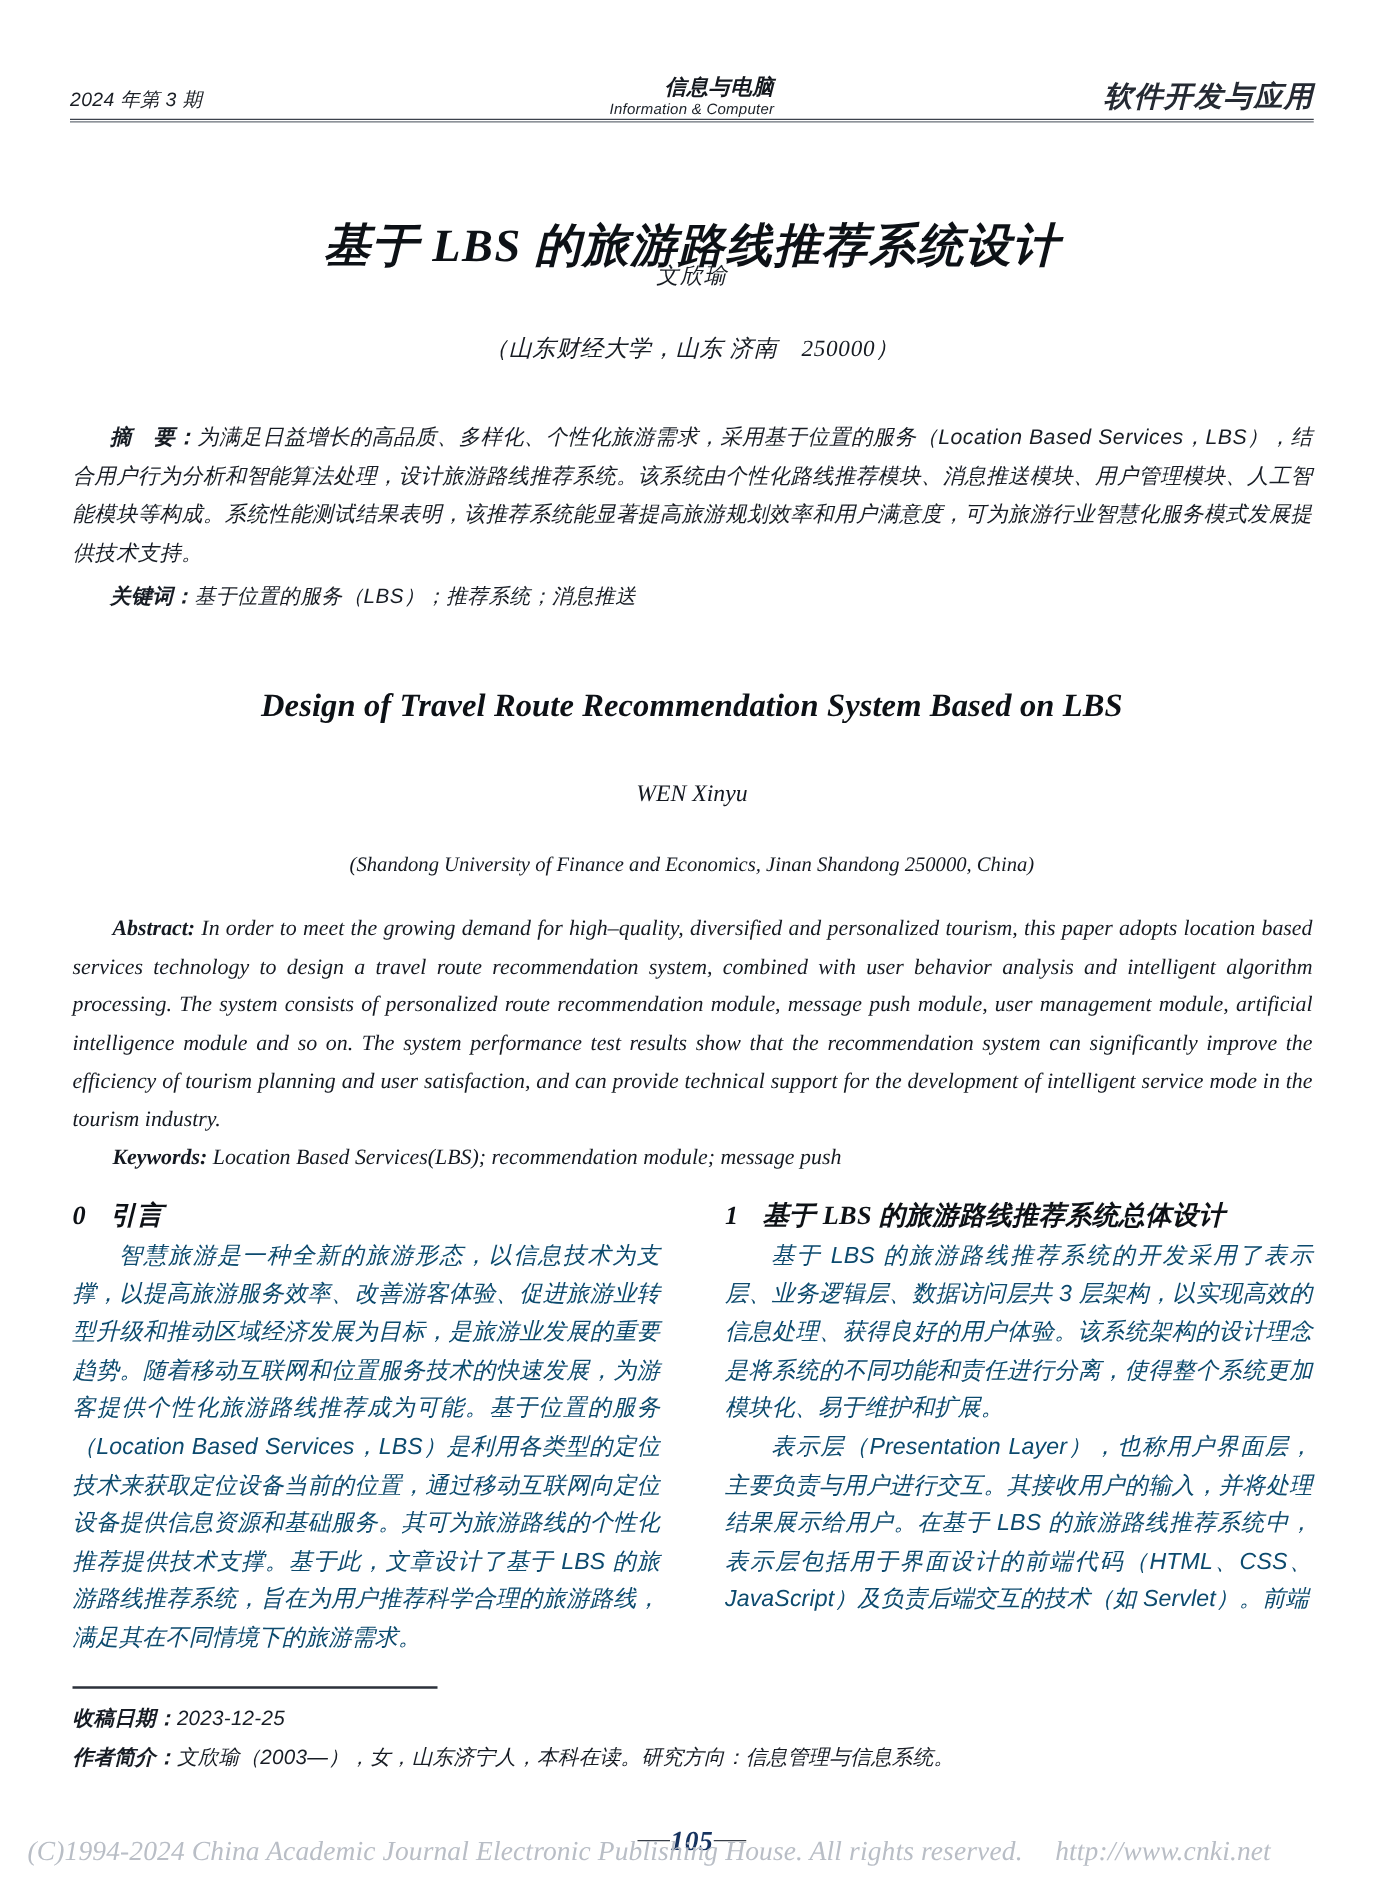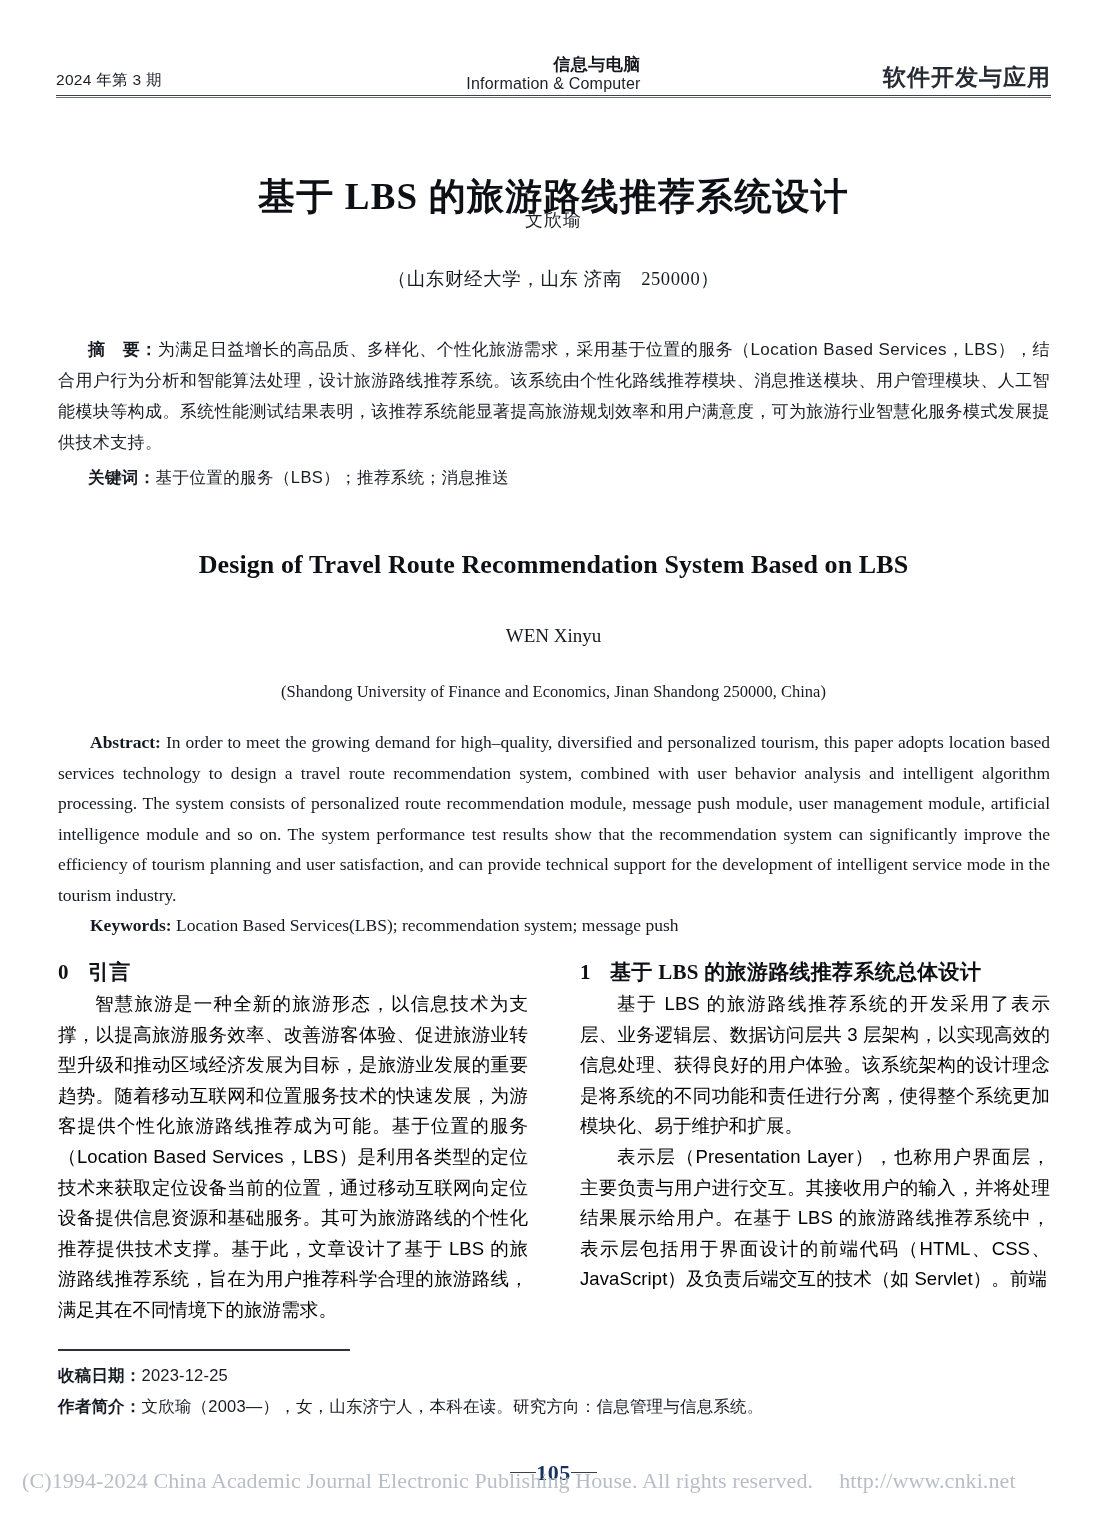--- a/index.html
+++ b/index.html
@@ -15,20 +15,21 @@
     position: relative;
     font-family: "Liberation Serif", "DejaVu Serif", serif;
     color: #111418;
     overflow: hidden;
   }
 
   .page {
     position: absolute;
     inset: 0;
     padding: 16px;
+    font-style: italic;
   }
 
   
   .header {
     position: absolute;
     left: 56px;
     top: 46px;
     width: 995px;
     height: 48px;
   }
@@ -51,21 +52,21 @@
     line-height: 1.18;
   }
   .hdr-cn {
     font-size: 17px;
     font-weight: 700;
     color: #14181e;
     letter-spacing: 0.5px;
     font-family: "Liberation Sans", "DejaVu Sans", sans-serif;
   }
   .hdr-en {
-    font-size: 16px;
+    font-size: 12px;
     color: #1b2028;
     letter-spacing: 0.2px;
     font-family: "Liberation Sans", "DejaVu Sans", sans-serif;
   }
   .hdr-section {
     position: absolute;
     right: 0;
     bottom: 1px;
     font-size: 23px;
     font-weight: 700;
@@ -254,21 +255,21 @@
     color: #121720;
     line-height: 30px;
     letter-spacing: 0.3px;
     font-family: "Liberation Sans", "DejaVu Sans", sans-serif;
   }
   h3.subsec .num { display: inline-block; min-width: 42px; }
   p.body {
     margin: 0;
     font-size: 18.5px;
     line-height: 30.6px;
-    color: #000000;
+    color: #0c4a6e;
     text-align: justify;
     text-justify: inter-character;
     text-indent: 37px;
     letter-spacing: 0.1px;
     font-family: "Liberation Sans", "DejaVu Sans", sans-serif;
   }
 
   
   .fn-rule {
     position: absolute;
@@ -350,21 +351,21 @@
 
   <div class="kw-cn"><b>关键词：</b><span>基于位置的服务（LBS）；推荐系统；消息推送</span></div>
 
 
   <div class="title-en">Design of Travel Route Recommendation System Based on LBS</div>
   <div class="author-en">WEN Xinyu</div>
   <div class="affil-en">(Shandong University of Finance and Economics, Jinan Shandong 250000, China)</div>
 
   <div class="abs-en"><b>Abstract:</b><span> In order to meet the growing demand for high–quality, diversified and personalized tourism, this paper adopts location based services technology to design a travel route recommendation system, combined with user behavior analysis and intelligent algorithm processing. The system consists of personalized route recommendation module, message push module, user management module, artificial intelligence module and so on. The system performance test results show that the recommendation system can significantly improve the efficiency of tourism planning and user satisfaction, and can provide technical support for the development of intelligent service mode in the tourism industry.</span></div>
 
-  <div class="kw-en"><b>Keywords:</b><span> Location Based Services(LBS); recommendation system; message push</span></div>
+  <div class="kw-en"><b>Keywords:</b><span> Location Based Services(LBS); recommendation module; message push</span></div>
 
   <div class="cols">
 
     <div class="col col-left">
       <h2 class="sec"><span class="num">0</span><span>引言</span></h2>
       <p class="body">智慧旅游是一种全新的旅游形态，以信息技术为支撑，以提高旅游服务效率、改善游客体验、促进旅游业转型升级和推动区域经济发展为目标，是旅游业发展的重要趋势。随着移动互联网和位置服务技术的快速发展，为游客提供个性化旅游路线推荐成为可能。基于位置的服务（Location Based Services，LBS）是利用各类型的定位技术来获取定位设备当前的位置，通过移动互联网向定位设备提供信息资源和基础服务。其可为旅游路线的个性化推荐提供技术支撑。基于此，文章设计了基于 LBS 的旅游路线推荐系统，旨在为用户推荐科学合理的旅游路线，满足其在不同情境下的旅游需求。</p>
     </div>
 
     <div class="col col-right">
       <h2 class="sec"><span class="num">1</span><span>基于 LBS 的旅游路线推荐系统总体设计</span></h2>

